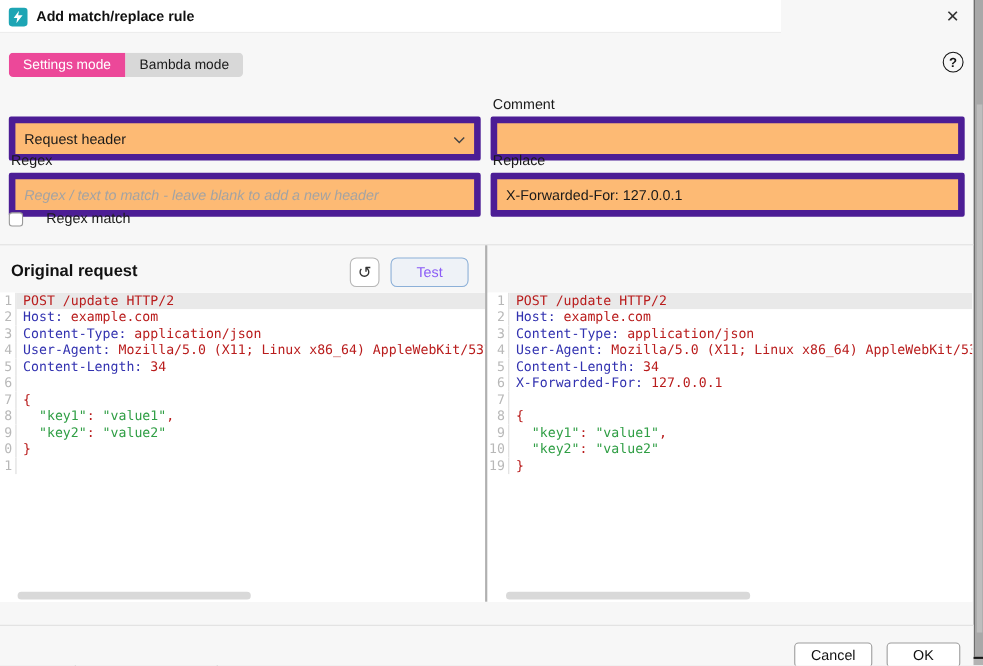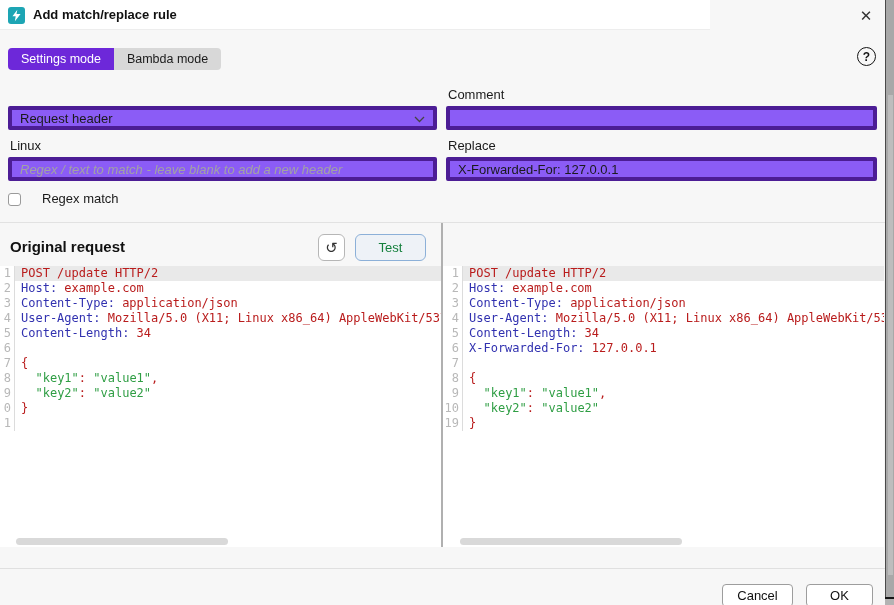--- a/index.html
+++ b/index.html
@@ -24,49 +24,49 @@
   .bolt { position:absolute; left:8px; top:7px; width:17px; height:17px; border-radius:3px;
     display:flex; align-items:center; justify-content:center; }
   .dlg-title { position:absolute; left:33px; top:0; height:30px; line-height:30px;
     font-size:13px; font-weight:600; color:#111; }
   .close-btn { position:absolute; left:856px; top:6px; width:20px; height:20px;
     font-size:15px; line-height:20px; text-align:center; color:#333; cursor:pointer; }
 
   .tabs { position:absolute; left:8px; top:48px; height:22px; display:flex;
     border-radius:4px; overflow:hidden; font-size:12.5px; }
   .tab { height:22px; line-height:22px; padding:0 13px; cursor:pointer; }
-  .tab.active { background:#6d28d9; color:#fff; }
+  .tab.active { background:#ec4899; color:#fff; }
   .tab.inactive { background:#d8d8d8; color:#1a1a1a; }
 
   .help-btn { position:absolute; left:857px; top:47px; width:19px; height:19px; border-radius:50%;
     border:1.6px solid #141414; color:#141414; font-size:12px; font-weight:bold;
     display:flex; align-items:center; justify-content:center; cursor:pointer; background:#f7f7f7; }
 
   .fld-label { position:absolute; font-size:13px; color:#1a1a1a; }
-  .fld { position:absolute; height:24px; background:#8b5cf6; border:4px solid #4c1d95;
+  .fld { position:absolute; height:40px; background:#fdba74; border:6px solid #4c1d95;
     border-radius:2px; font-size:13px; color:#1a1a1a; padding:0 8px; outline:none;
     font-family:"Liberation Sans", sans-serif; }
   .fld::placeholder { color:#a3a3a3; font-style:italic; }
   .select-box { display:flex; align-items:center; justify-content:space-between; cursor:pointer; }
   .chevron { flex:0 0 auto; margin-left:6px; }
 
   .checkbox { position:absolute; left:8px; top:193px; width:13px; height:13px; background:#fff;
     border:1px solid #9a9a9a; border-radius:3px; cursor:pointer; }
   .checkbox-label { position:absolute; left:28px; top:191px; font-size:13px; color:#1a1a1a;margin-left:14px; }
 
   .sep-line { position:absolute; left:0; top:222px; width:885px; height:1px; background:#e2e2e2; }
 
   .panel-title { position:absolute; font-size:15px; font-weight:bold; color:#111; }
   .undo-btn { position:absolute; left:318px; top:234px; width:27px; height:27px; background:#fff;
     border:1px solid #b6b6b6; border-radius:6px; font-size:15px; color:#333;
     display:flex; align-items:center; justify-content:center; cursor:pointer;
     font-family:"DejaVu Sans", sans-serif; }
   .test-btn { position:absolute; left:355px; top:234px; width:71px; height:27px;
     background:#eef2f7; border:1.5px solid #8cb0d8; border-radius:6px;
-    font-size:13px; color:#15803d; display:flex; align-items:center; justify-content:center; cursor:pointer;
+    font-size:13px; color:#8b5cf6; display:flex; align-items:center; justify-content:center; cursor:pointer;
     font-family:"Liberation Sans", sans-serif; }
 
   .editors-bg { position:absolute; left:0; top:266px; width:884px; height:281px; background:#fff; }
   .editor { position:absolute; top:266px; height:281px; overflow:hidden; background:#fff; cursor:text; }
   .editor.left  { left:0; width:441px; }
   .editor.right { left:444px; width:440px; }
   .panel-divider { position:absolute; left:441px; top:223px; width:2px; height:324px; background:#b0b0b0; }
 
   .code-line { display:flex; height:15px; line-height:15px;
     font-family:"DejaVu Sans Mono","Liberation Mono",monospace; font-size:12px; white-space:pre; }
@@ -130,21 +130,21 @@
       <span class="chevron">
         <svg width="11" height="7" viewBox="0 0 11 7">
             <polyline points="1,1 5.5,5.5 10,1" fill="none" stroke="#444" stroke-width="1.3"></polyline>
           </svg>
       </span>
     </div>
 
     <div class="fld-label" style="left:448px; top:87px;">Comment</div>
     <input class="fld" style="left: 446px; top: 106px; width: 431px;" value="">
 
-    <div class="fld-label" style="left:10px; top:138px;">Linux</div>
+    <div class="fld-label" style="left:10px; top:138px;">Regex</div>
     <input class="fld" style="left: 8px; top: 157px; width: 429px;" placeholder="Regex / text to match - leave blank to add a new header">
 
     <div class="fld-label" style="left:448px; top:138px;">Replace</div>
     <input class="fld" style="left: 446px; top: 157px; width: 431px;" value="X-Forwarded-For: 127.0.0.1">
 
     <span class="checkbox"></span>
     <div class="checkbox-label">Regex match</div>
 
     <div class="sep-line"></div>
 

